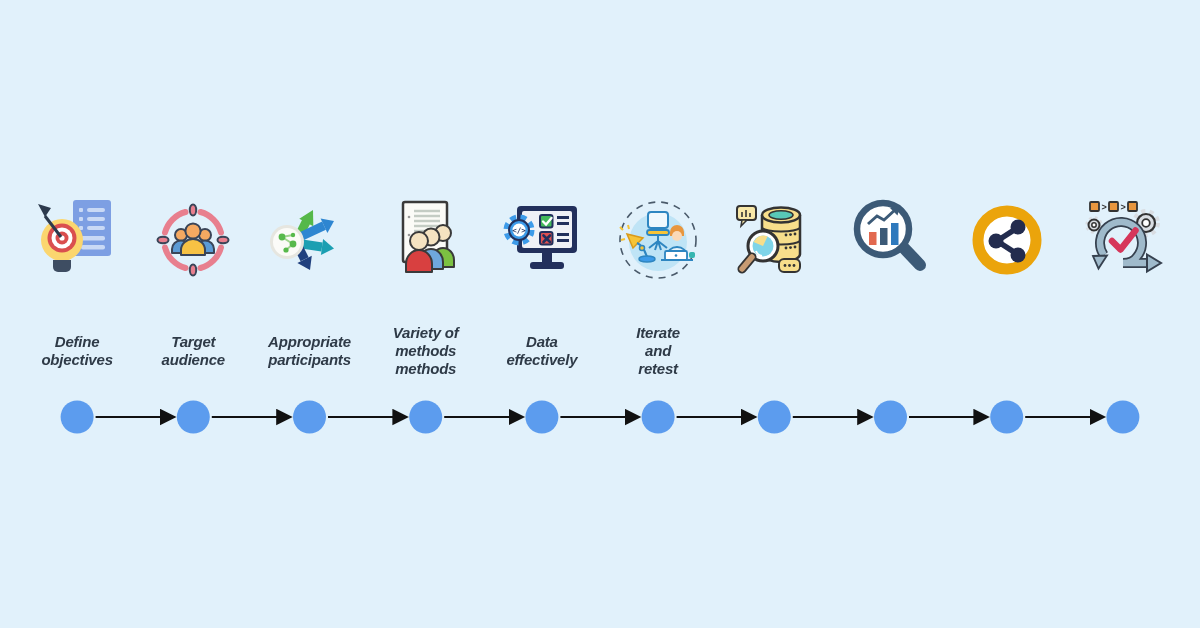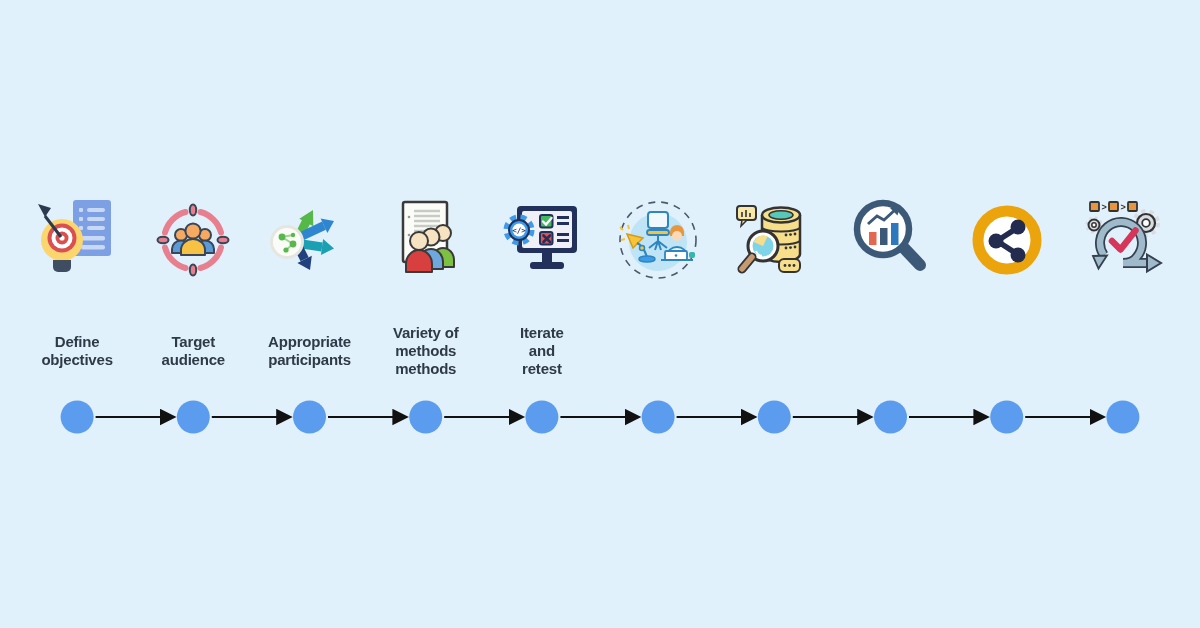--- a/index.html
+++ b/index.html
@@ -3,21 +3,21 @@
 <meta charset="utf-8">
 <style>
   html,body{margin:0;padding:0;}
   .canvas{
     position:relative;width:1200px;height:628px;overflow:hidden;
     font-family:"Liberation Sans",sans-serif;
   }
   .row{position:absolute;left:19px;width:1162px;display:grid;grid-template-columns:repeat(10,1fr);}
   .icons-row{top:192px;height:100px;}
   .icon-cell{display:flex;align-items:center;justify-content:center;}
-  .labels-row{top:316px;height:70px;}
+  .labels-row{top:316px;height:70px;font-style:italic;}
   .label-cell{display:flex;flex-direction:column;align-items:center;justify-content:center;text-align:center;}
   .label-line{font-size:15px;font-weight:bold;line-height:18px;letter-spacing:-0.2px;white-space:nowrap;}
   .timeline-svg{position:absolute;left:19px;top:398px;}
 </style>
 </head>
 <body>
 
 <div class="canvas" style="background: rgb(225, 241, 251); color: rgb(46, 58, 71);">
   <div class="row icons-row">
       <div class="icon-cell">
@@ -240,20 +240,24 @@
         <div class="label-line">audience</div>
       </div>
       <div class="label-cell">
         <div class="label-line">Appropriate</div>
         <div class="label-line">participants</div>
       </div>
       <div class="label-cell">
         <div class="label-line">Variety of</div>
         <div class="label-line">methods</div>
         <div class="label-line">methods</div>
+      </div>
+      <div class="label-cell">
+        <div class="label-line">Data</div>
+        <div class="label-line">effectively</div>
       </div>
       <div class="label-cell">
         <div class="label-line">Iterate</div>
         <div class="label-line">and</div>
         <div class="label-line">retest</div>
       </div>
     </div>
   <svg class="timeline-svg" width="1162" height="38">
       <defs>
         <marker id="ah" markerWidth="9" markerHeight="9" refX="6.5" refY="3.75" orient="auto">

